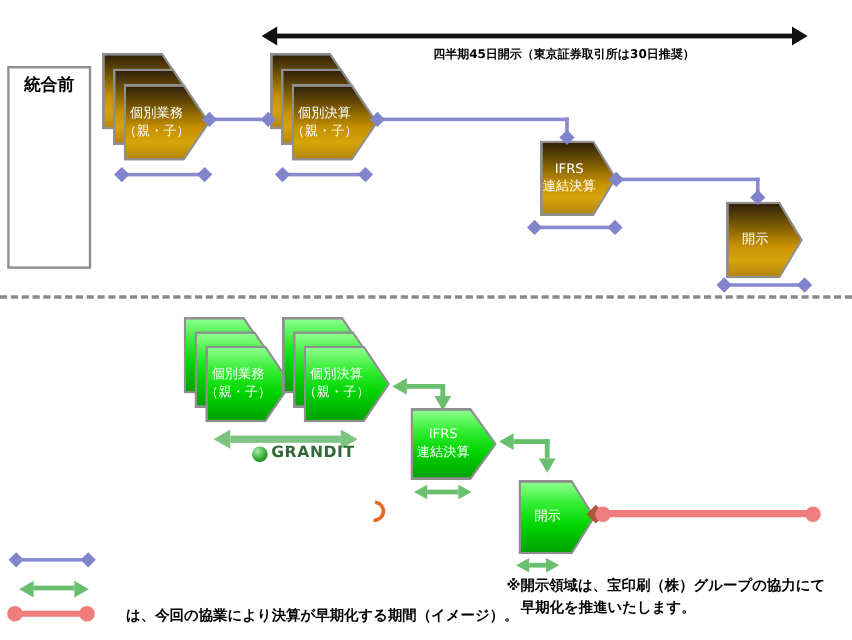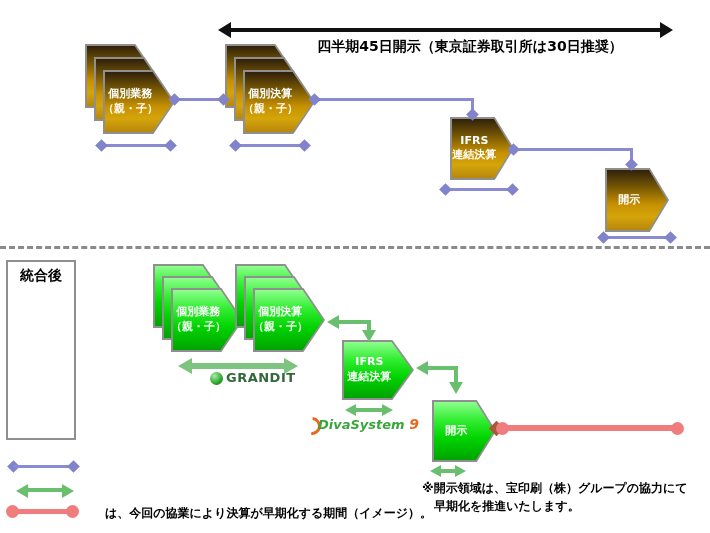--- a/index.html
+++ b/index.html
@@ -6,21 +6,21 @@
   #canvas{position:relative;width:710px;height:533px;background:#fff;overflow:hidden;
           font-family:"DejaVu Sans","Liberation Sans",sans-serif;color:#000;}
   .abs{position:absolute;}
   .bold{font-weight:bold;}
   
   .pent{position:absolute;clip-path:polygon(0 0,70% 0,100% 50%,70% 100%,0 100%);background:#8f8f8f;}
   .pent .fill{position:absolute;inset:2px;clip-path:polygon(0 0,70% 0,100% 50%,70% 100%,0 100%);}
   .gold .fill{background:linear-gradient(180deg,#30210a 0%,#7a5a04 30%,#c79100 58%,#d4a50a 78%,#b8860b 100%);}
   .green .fill{background:linear-gradient(180deg,#8dff8d 0%,#35ee35 30%,#00d400 62%,#00a300 100%);}
   .plabel{position:absolute;left:0;width:76%;top:50%;transform:translateY(-50%);
-          text-align:center;color:#fff;font-weight:bold;font-size:11px;line-height:1.35;white-space:nowrap;}
+          text-align:center;color:#fff;font-weight:normal;font-size:11px;line-height:1.35;white-space:nowrap;}
   
   .pl{position:absolute;background:#8a8ad0;}
   .dia{position:absolute;width:9px;height:9px;background:#8183cb;transform:rotate(45deg);}
   
   .tri{position:absolute;width:0;height:0;}
   
   .sidebox{position:absolute;background:#fff;border:2px solid #8f8f8f;text-align:center;font-weight:bold;font-size:14px;padding-top:5px;}
   
   .divider{position:absolute;left:0;width:710px;border-top:3px dashed #8a8a8a;}
   .gl{position:absolute;background:#6abf6f;}
@@ -34,22 +34,25 @@
 </style>
 </head>
 <body>
 
 <div id="canvas">
 
 
   <div class="abs" style="left:230px;top:28px;width:434px;height:4px;background:#111;"></div>
   <div class="tri" style="left:218px;top:22px;border-top:8px solid transparent;border-bottom:8px solid transparent;border-right:13px solid #111;"></div>
   <div class="tri" style="left:660px;top:22px;border-top:8px solid transparent;border-bottom:8px solid transparent;border-left:13px solid #111;"></div>
-  <div class="abs bold" style="left:290px;top:38px;width:360px;text-align:center;font-size:14px;">四半期45日開示（東京証券取引所は30日推奨）</div>
-
+  <div class="abs bold" style="left:290px;top:38px;width:360px;text-align:center;font-size:10px;">四半期45日開示（東京証券取引所は30日推奨）</div>
+
+  <div class="sidebox" style="left:6px;top:55px;width:66px;height:160px;">
+    <span>統合前</span>
+  </div>
 
   <div class="pent gold" style="left:85px;top:44px;width:72px;height:64px;">
       <div class="fill"></div>
     </div>
   <div class="pent gold" style="left:94px;top:57px;width:72px;height:64px;">
       <div class="fill"></div>
     </div>
   <div class="pent gold" style="left:103px;top:70px;width:72px;height:64px;">
     <div class="fill"></div>
     <div class="plabel">
@@ -112,23 +115,20 @@
   <div class="pl" style="left:446px;top:188px;width:66px;height:3px;"></div>
   <div class="dia" style="left:441px;top:185px;"></div>
   <div class="dia" style="left:508px;top:185px;"></div>
 
   <div class="pl" style="left:604px;top:236px;width:66px;height:3px;"></div>
   <div class="dia" style="left:599px;top:233px;"></div>
   <div class="dia" style="left:666px;top:233px;"></div>
 
   <div class="divider" style="top:246px;"></div>
 
-  <div class="sidebox" style="left:6px;top:260px;width:66px;height:171px;">
-    <span>統合後</span>
-  </div>
 
   <div class="pent green" style="left:153px;top:264px;width:72px;height:64px;">
       <div class="fill"></div>
     </div>
   <div class="pent green" style="left:162px;top:276px;width:72px;height:64px;">
       <div class="fill"></div>
     </div>
   <div class="pent green" style="left:171px;top:288px;width:72px;height:64px;">
     <div class="fill"></div>
     <div class="plabel">
@@ -181,24 +181,20 @@
   <div class="tri" style="left:284px;top:358px;border-top:8px solid transparent;border-bottom:8px solid transparent;border-left:14px solid #7cc47f;"></div>
 
   <div class="sphere" style="left:210px;top:372px;"></div>
   <div class="abs bold" style="left:226px;top:370px;font-size:13px;color:#34673a;letter-spacing:0.5px;">GRANDIT</div>
 
   <div class="tri" style="left:345px;top:404px;border-top:6px solid transparent;border-bottom:6px solid transparent;border-right:11px solid #6abf6f;"></div>
   <div class="gl" style="left:356px;top:408px;width:26px;height:4px;"></div>
   <div class="tri" style="left:382px;top:404px;border-top:6px solid transparent;border-bottom:6px solid transparent;border-left:11px solid #6abf6f;"></div>
 
   <div class="swoosh" style="left:303px;top:417px;"></div>
-  <div class="abs bold" style="left:318px;top:416px;font-size:13px;font-style:italic;color:#3aa53a;">
-    <span>DivaSystem</span>
-    <span style="color:#e8681f;font-size:14px;">9</span>
-  </div>
 
   <div class="abs" style="left:491px;top:423px;width:11px;height:11px;background:#a85a3a;transform:rotate(45deg);"></div>
   <div class="redcap" style="left:496px;top:422px;"></div>
   <div class="redline" style="left:503px;top:425px;width:172px;height:6px;"></div>
   <div class="redcap" style="left:671px;top:422px;"></div>
 
   <div class="tri" style="left:430px;top:465px;border-top:6px solid transparent;border-bottom:6px solid transparent;border-right:11px solid #6abf6f;"></div>
   <div class="gl" style="left:441px;top:469px;width:14px;height:4px;"></div>
   <div class="tri" style="left:455px;top:465px;border-top:6px solid transparent;border-bottom:6px solid transparent;border-left:11px solid #6abf6f;"></div>
 

